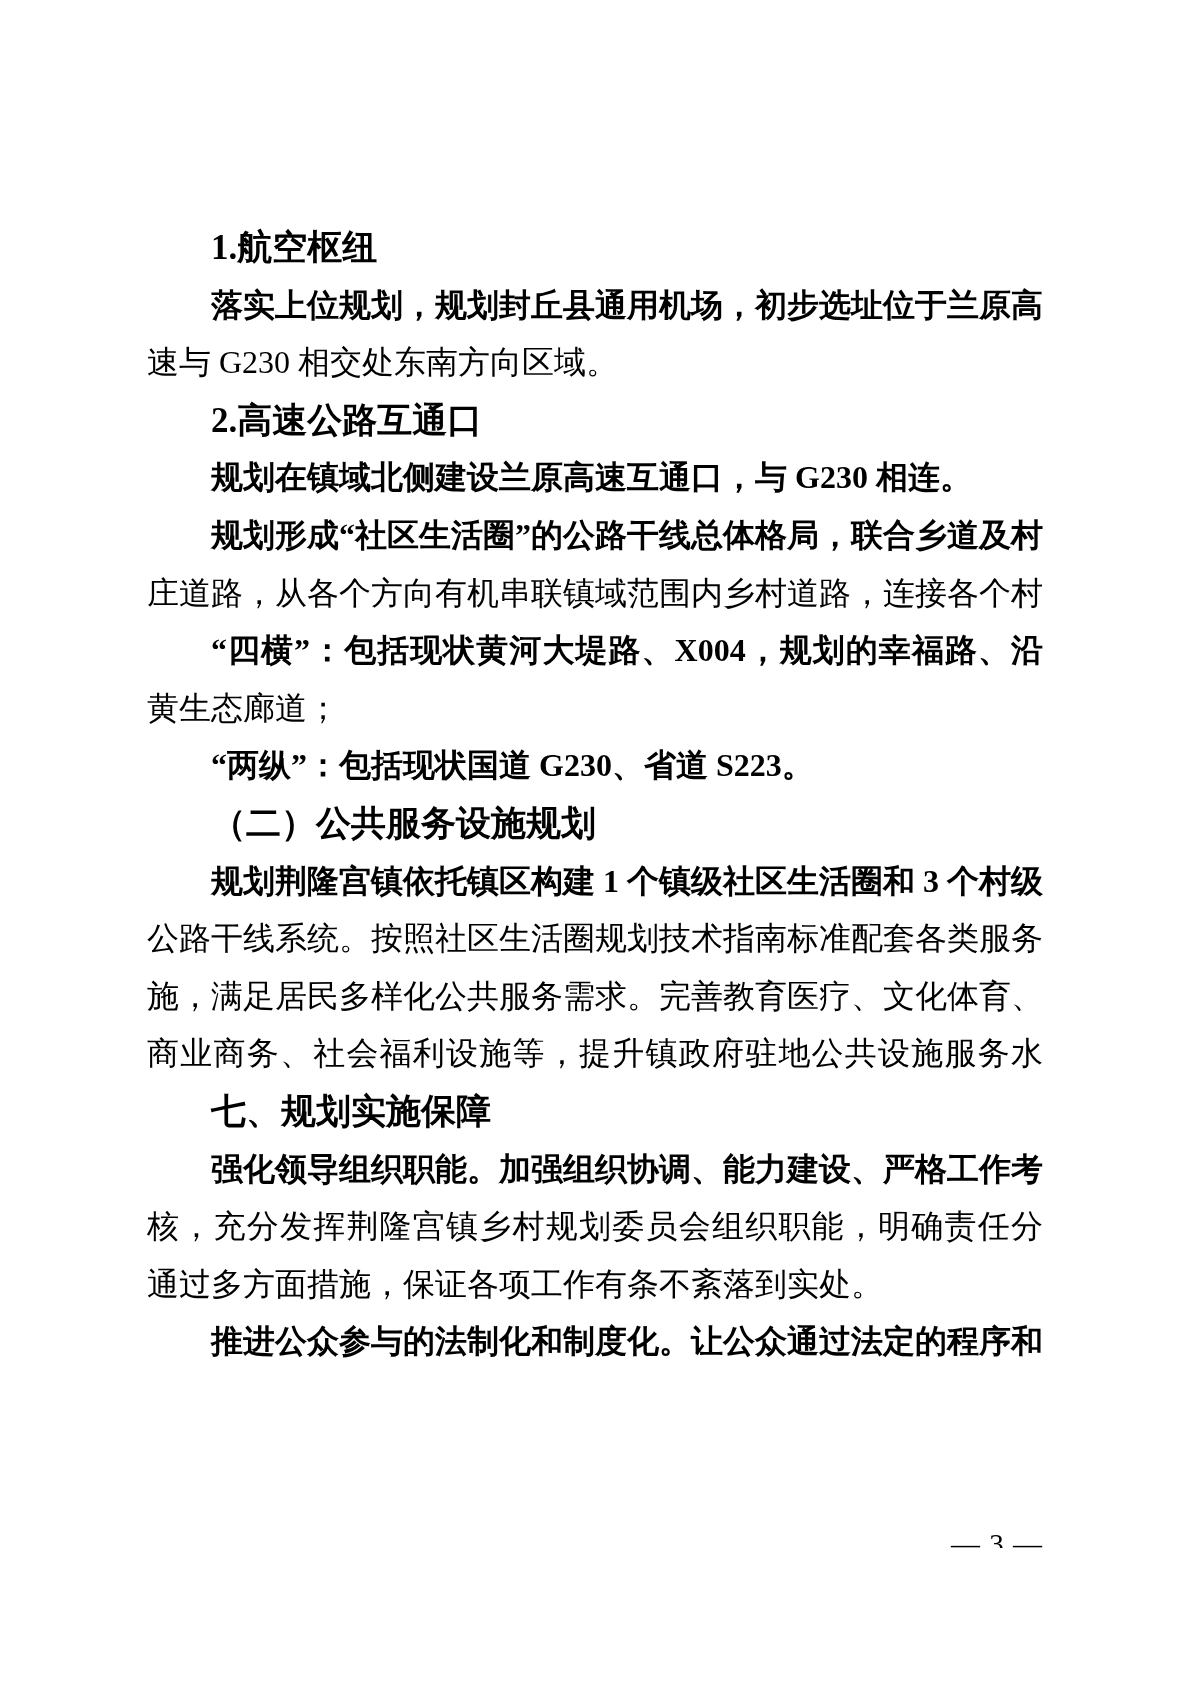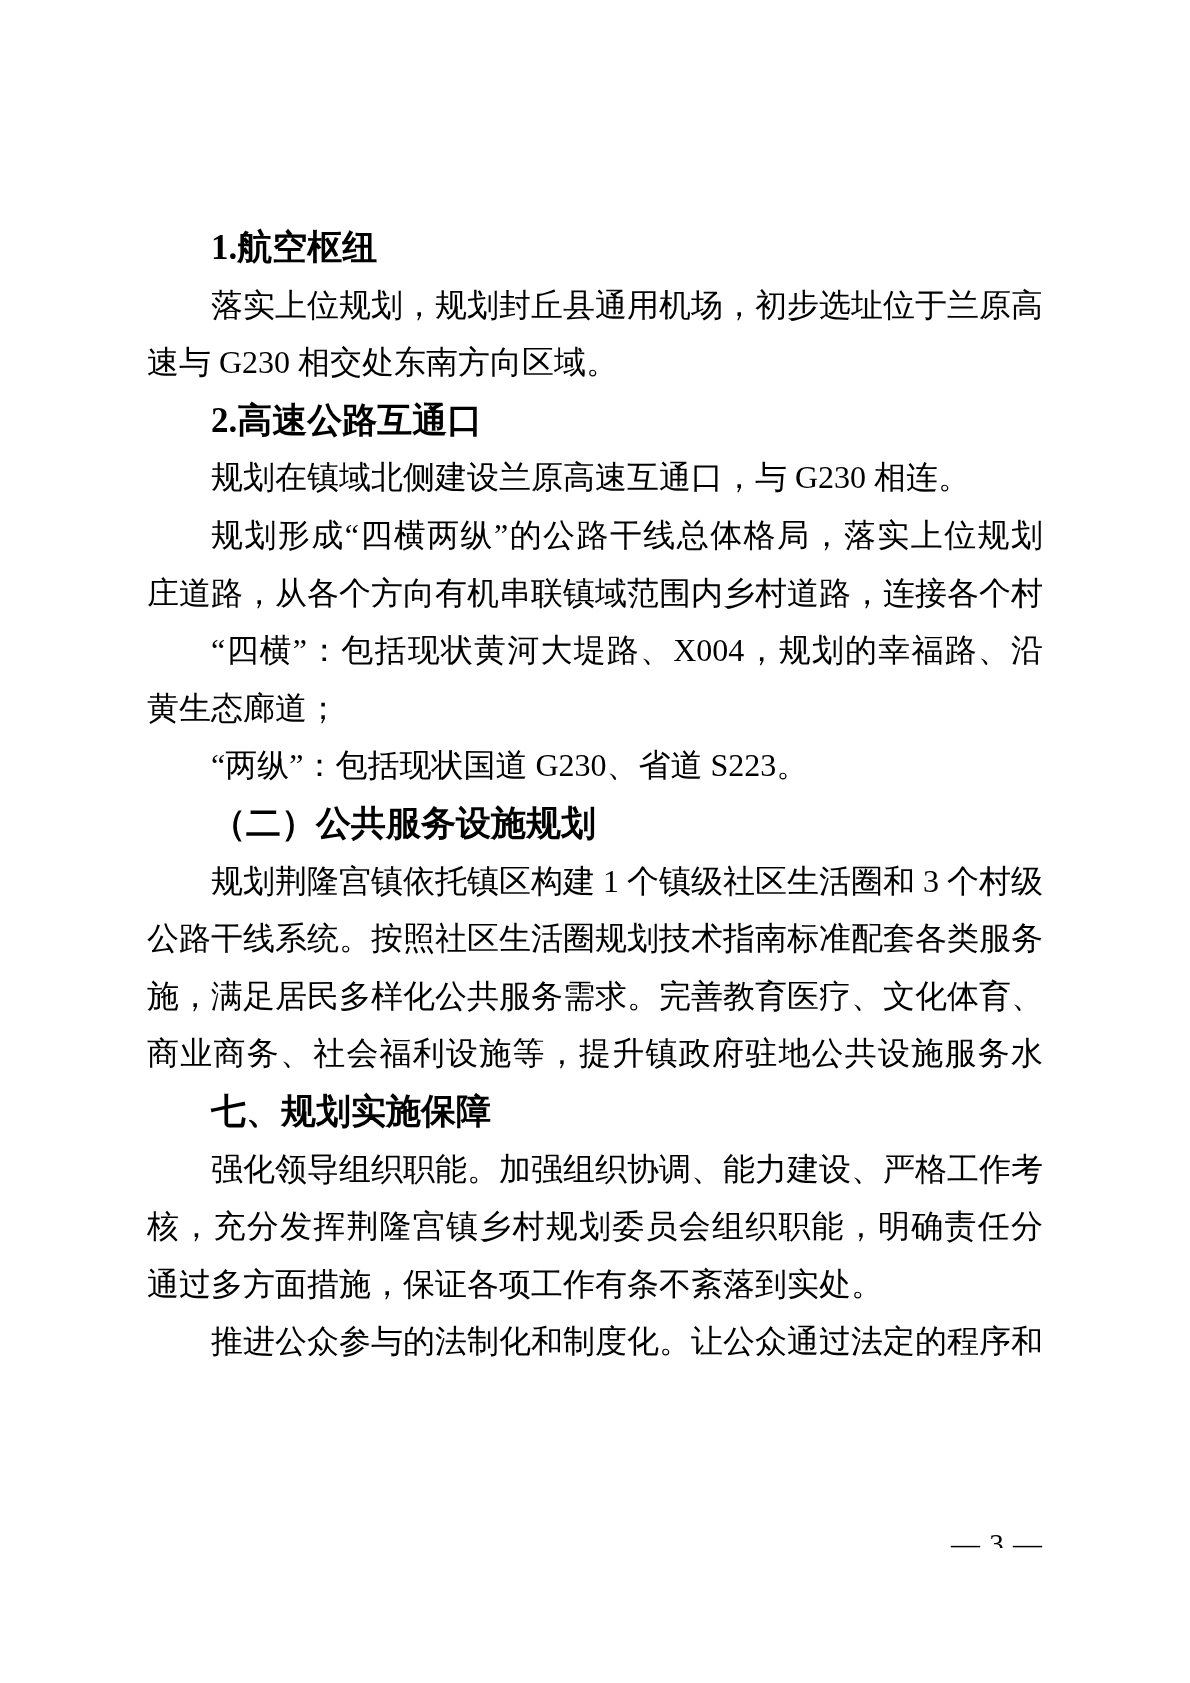--- a/index.html
+++ b/index.html
@@ -17,21 +17,21 @@
     width:896px;
   }
   .ln{
     height:57.6px;
     line-height:57.6px;
     font-size:32px;
     overflow:hidden;
     white-space:normal;
     word-break:break-all;
   }
-  .ind{text-indent:64px;}
+  .ind{text-indent:64px;font-weight:bold;}
   .j{text-align:justify;text-align-last:justify;}
   .h{font-weight:bold;font-size:35px;}
   .hs{
     font-weight:bold;font-size:35px;
     font-family:Liberation Serif, serif;
   }
   .pagenum{
     position:absolute;
     top:1524px;
     right:147px;
@@ -44,21 +44,21 @@
 </head>
 <body>
 
 <div class="page">
   <div class="textblock">
     <div class="ln h ind">1.航空枢纽</div>
     <div class="ln j ind">落实上位规划，规划封丘县通用机场，初步选址位于兰原高</div>
     <div class="ln">速与 G230 相交处东南方向区域。</div>
     <div class="ln h ind">2.高速公路互通口</div>
     <div class="ln ind">规划在镇域北侧建设兰原高速互通口，与 G230 相连。</div>
-    <div class="ln j ind">规划形成“四横两纵”的公路干线总体格局，落实上位规划</div>
+    <div class="ln j ind">规划形成“社区生活圈”的公路干线总体格局，联合乡道及村</div>
     <div class="ln j">庄道路，从各个方向有机串联镇域范围内乡村道路，连接各个村</div>
     <div class="ln j ind">“四横”：包括现状黄河大堤路、X004，规划的幸福路、沿</div>
     <div class="ln">黄生态廊道；</div>
     <div class="ln ind">“两纵”：包括现状国道 G230、省道 S223。</div>
     <div class="ln h ind">（二）公共服务设施规划</div>
     <div class="ln j ind">规划荆隆宫镇依托镇区构建 1 个镇级社区生活圈和 3 个村级</div>
     <div class="ln j">公路干线系统。按照社区生活圈规划技术指南标准配套各类服务设</div>
     <div class="ln j">施，满足居民多样化公共服务需求。完善教育医疗、文化体育、</div>
     <div class="ln j">商业商务、社会福利设施等，提升镇政府驻地公共设施服务水平。</div>
     <div class="ln hs ind">七、规划实施保障</div>

